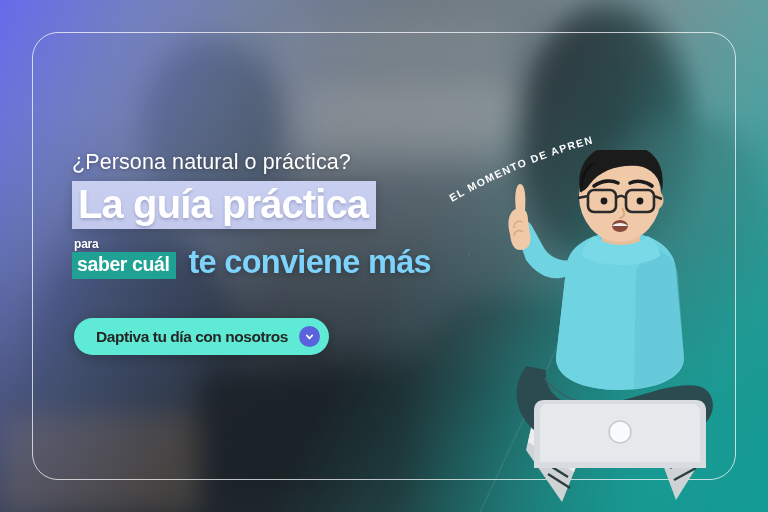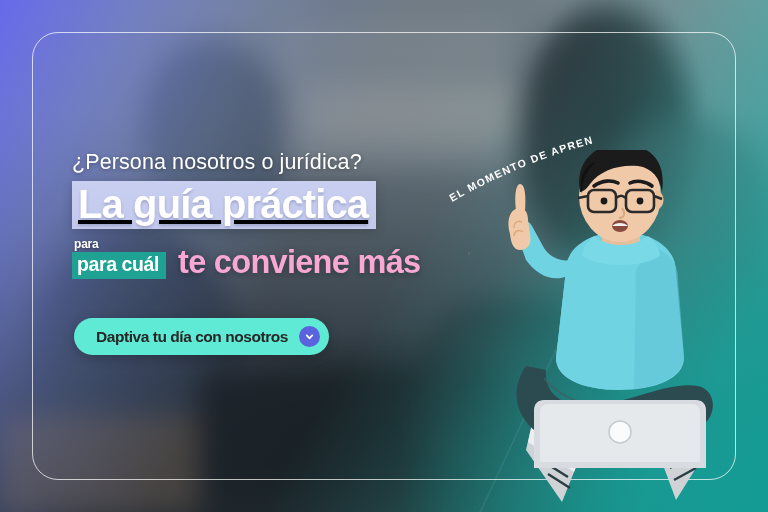--- a/index.html
+++ b/index.html
@@ -96,21 +96,20 @@
     text-shadow: 0 1px 4px rgba(0,0,0,.35);
     white-space: nowrap;
   }
 
   .hl-wrap {
     display: inline-block;
     background: linear-gradient(180deg, #c9cff0 0%, #c3c9ec 100%);
     padding: 3px 8px 5px 6px;
     margin-top: 6px;
     box-shadow: 0 2px 10px rgba(0,0,0,.18);
-    text-decoration: underline;
   }
   .hl {
     font-size: 40px;
     line-height: 1;
     font-weight: 700;
     color: #ffffff;
     letter-spacing: -.9px;
     white-space: nowrap;
     text-shadow: 0 2px 3px rgba(60,70,120,.28);
   }
@@ -128,21 +127,21 @@
     font-size: 19.5px;
     font-weight: 700;
     letter-spacing: -.4px;
     padding: 1px 7px 3px 5px;
     margin-top: 2px;
     white-space: nowrap;
   }
   .tail {
     font-size: 32.5px;
     font-weight: 700;
-    color: #f9a8d4;
+    color: #7dd3fc;
     letter-spacing: -.7px;
     margin-left: 12px;
     white-space: nowrap;
     line-height: 1;
     position: relative;
     top: -1px;
     text-shadow: 0 2px 6px rgba(0,0,0,.3);
   }
 
   
@@ -277,30 +276,30 @@
     </g>
 
     <g>
       <path d="M74,250 L226,250 C232,250 236,254 236,260 L236,318 L64,318 L64,260 C64,254 68,250 74,250 Z" fill="#d8dce0"></path>
       <path d="M78,254 L222,254 C227,254 230,257 230,262 L230,312 L70,312 L70,262 C70,257 73,254 78,254 Z" fill="#e6e9ec"></path>
       <circle cx="150" cy="282" r="11" fill="#fafbfc" stroke="#c6ccd1" stroke-width="1.6"></circle>
     </g>
   </svg>
 
   <div class="copy">
-    <div class="eyebrow">¿Persona nosotros o jurídica?</div>
+    <div class="eyebrow">¿Persona natural o práctica?</div>
 
     <div class="hl-wrap">
       <div class="hl">La guía práctica</div>
     </div>
 
     <div class="row3">
       <div class="stack">
         <div class="para">para</div>
-        <div class="badge">para cuál</div>
+        <div class="badge">saber cuál</div>
       </div>
       <div class="tail">te conviene más</div>
     </div>
   </div>
 
   <div class="cta">
     <span class="cta-label">Daptiva tu día con nosotros</span>
     <span class="cta-icon">
       <svg width="11" height="11" viewBox="0 0 12 12">
         <path d="M3 4.8 L6 8 L9 4.8" fill="none" stroke="#ffffff" stroke-width="1.8" stroke-linecap="round" stroke-linejoin="round"></path>

